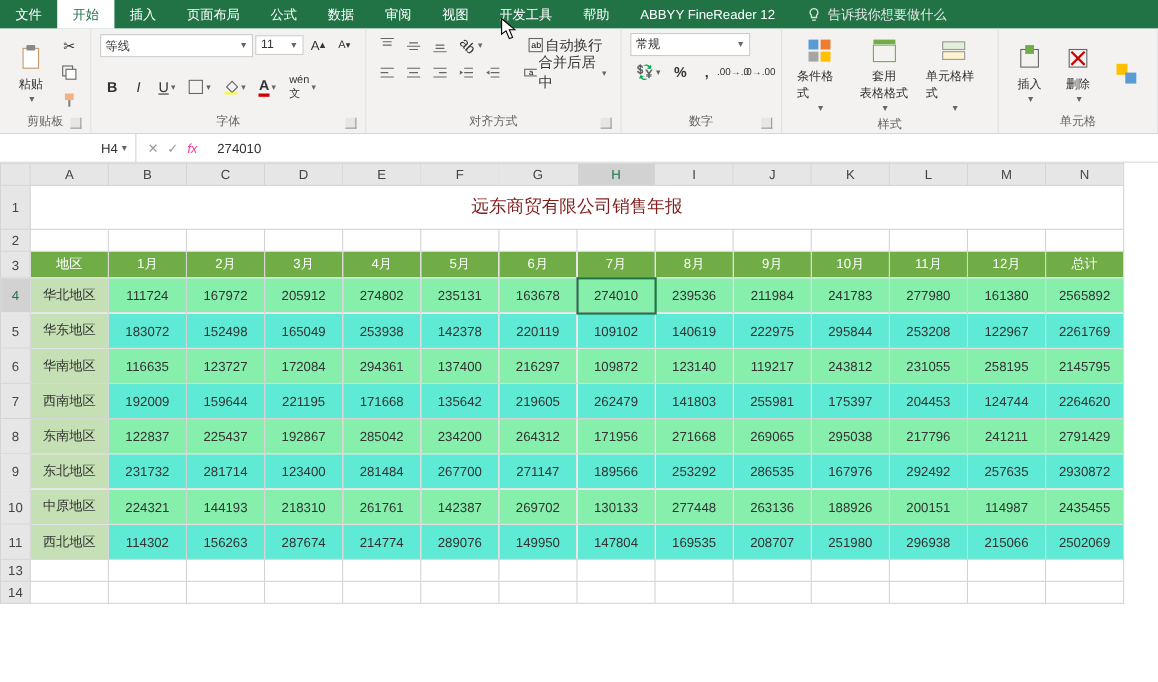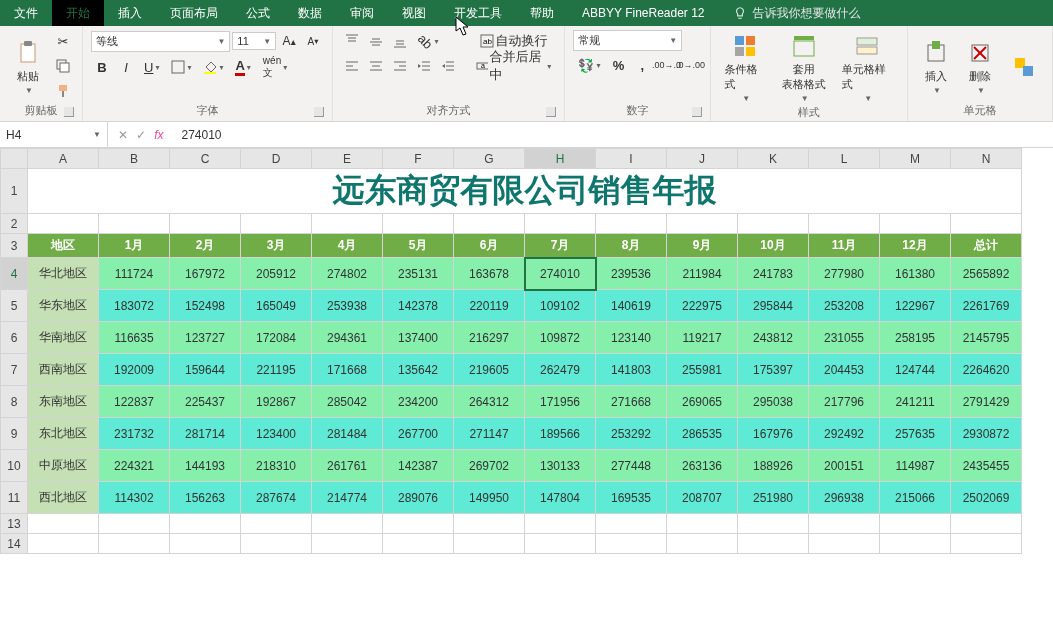--- a/index.html
+++ b/index.html
@@ -1,50 +1,50 @@
 <!DOCTYPE html>
 <html><head>
 <meta charset="utf-8">
 <style>
 *{box-sizing:border-box;margin:0;padding:0;font-family:"Microsoft YaHei",Arial,sans-serif}
 body{background:#fff;overflow:hidden;width:1053px;height:620px;font-size:12px;color:#333}
 .ribbon-tabs{background:#217346;display:flex;align-items:center;height:26px;color:#fff}
 .ribbon-tab{padding:0 14px;height:26px;display:flex;align-items:center;cursor:pointer;font-size:12px}
-.ribbon-tab.active{background:#000000;color:#217346}
+.ribbon-tab.active{background:#ffffff;color:#217346}
 .tell-me{display:flex;align-items:center;margin-left:14px;color:#e5e5e5;font-size:12px}
 .tell-me svg{margin-right:6px}
 .ribbon{background:#f3f2f1;border-bottom:1px solid #d4d4d4;display:flex;height:96px}
 .rgroup{border-right:1px solid #e1e1e1;padding:4px 8px 2px 8px;display:flex;flex-direction:column;justify-content:space-between}
 .rgroup-body{display:flex;gap:4px;flex:1}
 .rgroup-label{text-align:center;font-size:11px;color:#666;height:16px;position:relative}
 .rgroup-label .corner{position:absolute;right:0;bottom:2px;width:10px;height:10px;border:1px solid #999;border-top:none;border-left:none}
 .big-btn{display:flex;flex-direction:column;align-items:center;justify-content:center;padding:2px 6px;gap:2px;cursor:pointer;font-size:11px}
 .big-btn .ico{width:28px;height:28px;display:flex;align-items:center;justify-content:center}
 .vstack{display:flex;flex-direction:column;gap:3px}
 .hstack{display:flex;align-items:center;gap:2px}
 .combo{border:1px solid #ccc;background:#fff;font-size:11px;padding:2px 4px;display:flex;align-items:center;justify-content:space-between}
 .dd{font-size:8px;color:#666;margin-left:2px}
 .tbtn{width:22px;height:22px;display:flex;align-items:center;justify-content:center;border:1px solid transparent;cursor:pointer;font-size:13px}
 .tbtn.wide{width:auto;padding:0 4px}
 .namebox-row{display:flex;align-items:center;height:26px;border-bottom:1px solid #d4d4d4;background:#fff}
-.namebox{width:108px;border-right:1px solid #d4d4d4;padding:2px 6px;display:flex;align-items:center;justify-content:space-between;height:100%}
+.namebox{width:124px;border-right:1px solid #d4d4d4;padding:2px 6px;display:flex;align-items:center;justify-content:flex-end;height:100%}
 .fx-btns{display:flex;align-items:center;gap:8px;padding:0 10px;color:#999}
 .fx-btns .fx{font-style:italic;color:#ec4899}
 .formula-input{flex:1;padding:2px 8px;font-size:12px}
 .sheet{position:relative;overflow:auto;background:#fff}
 .grid{border-collapse:collapse;table-layout:fixed}
 .grid th,.grid td{border:1px solid #d4d4d4;font-size:12px;text-align:center;overflow:hidden;white-space:nowrap}
 .rowhdr,.colhdr,.corner{background:#e6e6e6;font-weight:normal;color:#444}
 .corner{width:27px;height:20px}
 .colhdr{height:20px;width:71px}
 .rowhdr{width:27px;height:20px}
 .colhdr.sel,.rowhdr.sel{background:#d2d2d2;color:#217346}
-.title-row td{height:40px;font-size:32px;font-weight:bold;color:#0f766e}
+.title-row td{height:40px;font-size:16px;font-weight:normal;color:#7f1d1d}
 .thin-row td{height:16px}
-.hdr-row td{background:#70ad47;color:#fff;height:24px;font-weight:bold}
+.hdr-row td{background:#70ad47;color:#fff;height:24px;font-weight:normal}
 .data-row td{height:32px}
 .data-row td.rh{background:#c5e0b4;font-weight:normal}
 .data-row.odd td.dc{background:#86efac}
 .data-row.even td.dc{background:#5eead4}
 .total-row td{background:#70ad47;color:#000;height:26px;font-weight:bold}
 .sel-cell{outline:2px solid #217346;outline-offset:-1px;position:relative}
 .empty td{height:18px;background:#fff}
 .cursor{position:absolute;left:455px;top:16px;pointer-events:none;z-index:100}
 </style>
 </head>
@@ -101,21 +101,21 @@
               <rect x="3" y="1" width="8" height="6" fill="#f4b183"></rect>
               <rect x="6" y="7" width="2" height="6" fill="#888"></rect>
             </svg>
           </div>
       </div>
     </div>
     <div class="rgroup-label"><span>剪贴板</span><span class="corner"></span></div>
   </div>
 
   <div class="rgroup" style="width:250px">
-    <div class="rgroup-body vstack" style="gap:4px">
+    <div class="rgroup-body vstack" style="gap:16px">
       <div class="hstack">
         <div class="combo" style="width:140px">
             <span>等线</span>
             <span class="dd">▼</span>
           </div>
         <div class="combo" style="width:44px">
             <span>11</span>
             <span class="dd">▼</span>
           </div>
         <div class="tbtn" style="font-size:12px">A<sup>▴</sup></div>

